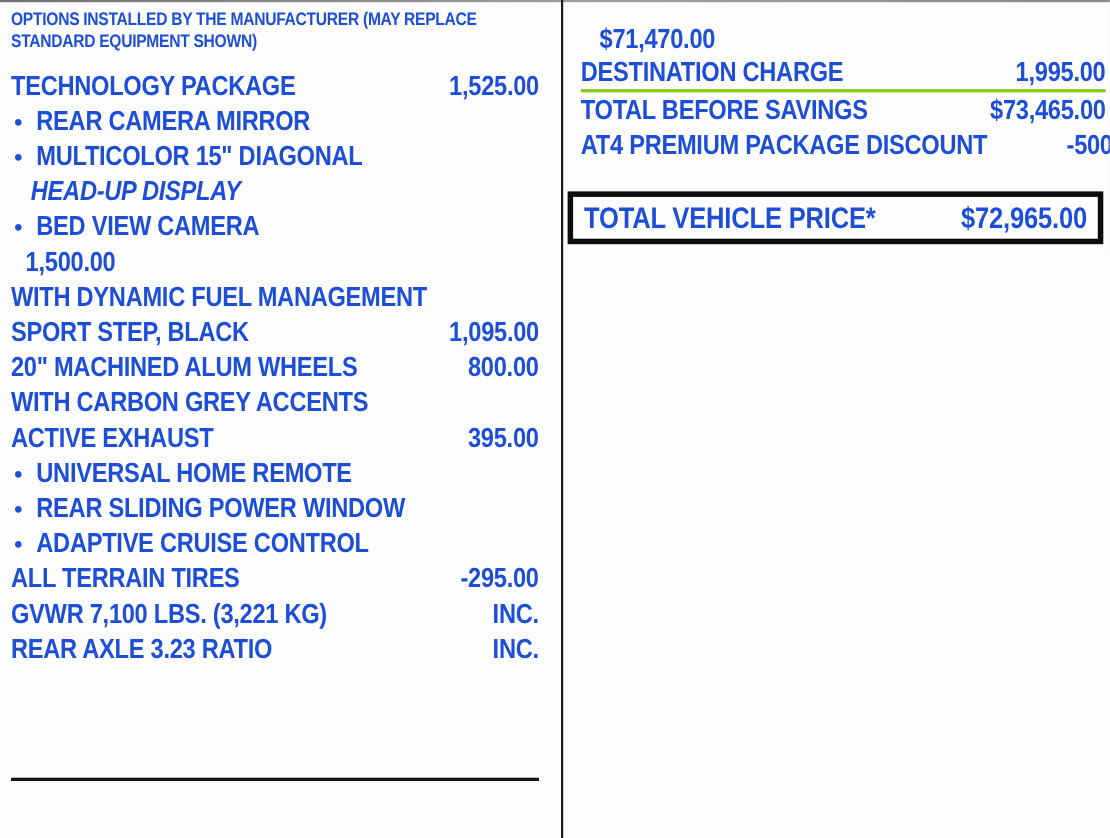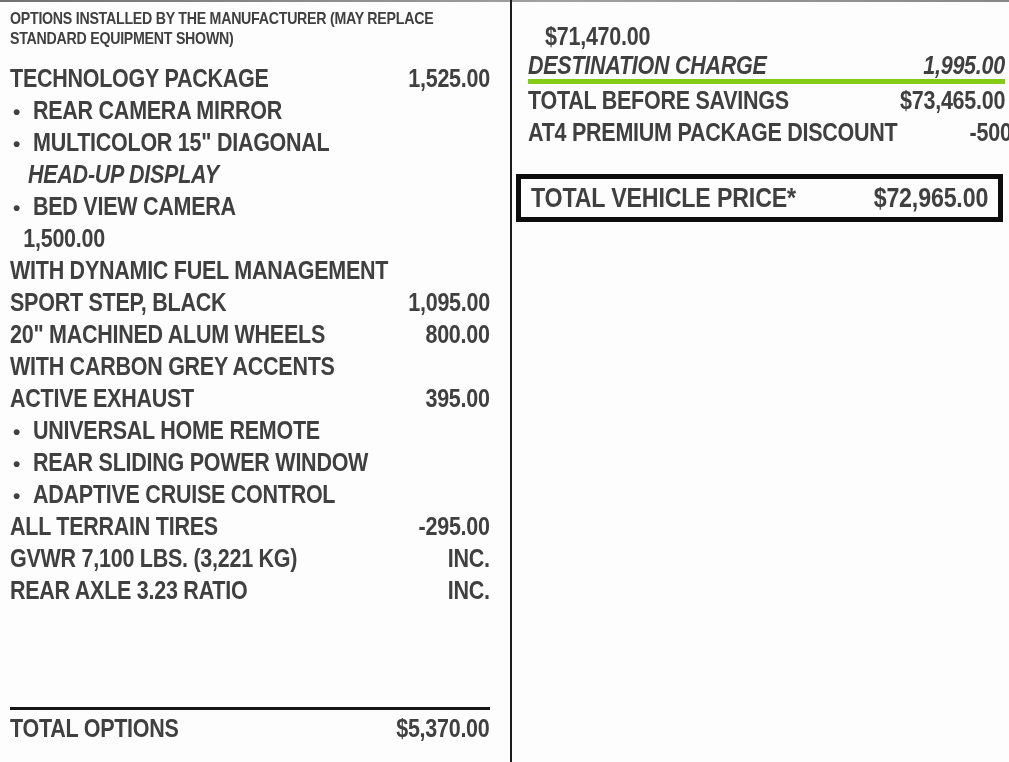--- a/index.html
+++ b/index.html
@@ -1,21 +1,21 @@
 <!DOCTYPE html>
 <html><head>
 <meta charset="utf-8">
 <style>
   html,body { margin:0; padding:0; background:#e8e8e8; }
   .page {
     position:relative;
     width:1009px; height:762px;
     background:#fdfdfd;
     font-family:"Liberation Sans", sans-serif;
-    color:#404040;
+    color:#1d4ed8;
     overflow:hidden;
   }
   .top-edge {
     position:absolute; left:0; top:0; width:100%; height:2px;
     background:linear-gradient(to right,#4e4e4e,#8a8a8a 55%,#6a6a6a);
     opacity:.8;
   }
   .divider {
     position:absolute; left:510px; top:0; width:2px; height:762px;
     background:#1c1c1c;
@@ -54,21 +54,21 @@
 
   
   .summary-rows {
     position:absolute; left:528px; top:20px; width:477px;
   }
   .srow {
     display:flex; align-items:center; height:32px; box-sizing:border-box;
     font-size:25px; font-weight:bold;
   }
   .srow .s-label { flex:1 1 auto; }
-  .srow.underlined { border-bottom:5px solid #84cc16;font-style:italic; }
+  .srow.underlined { border-bottom:3px solid #84cc16; }
   .total-box {
     position:absolute; left:516px; top:174px; width:487px; height:48px;
     box-sizing:border-box; border:5px solid #0d0d0d;
     display:flex; align-items:center; justify-content:space-between;
     padding:12px 10px;
     font-size:27px; font-weight:700;
   }
   .total-box .cond, .total-box .cond-r { letter-spacing:-.2px; }
 </style>
 </head>
@@ -144,24 +144,20 @@
         <span class="opt-label"><span class="cond">GVWR 7,100 LBS. (3,221 KG)</span></span>
         <span class="cond-r">INC.</span>
       </div>
       <div class="opt-row">
         <span class="opt-label"><span class="cond">REAR AXLE 3.23 RATIO</span></span>
         <span class="cond-r">INC.</span>
       </div>
     </div>
 
   <div class="total-rule"></div>
-  <div class="total-row">
-    <span class="cond">TOTAL OPTIONS</span>
-    <span class="cond-r">$5,370.00</span>
-  </div>
 
   <div class="divider"></div>
 
   <div class="summary-rows">
       <div class="srow">
         <span class="cond-r">$71,470.00</span>
       </div>
       <div class="srow underlined">
         <span class="s-label"><span class="cond">DESTINATION CHARGE</span></span>
         <span class="cond-r">1,995.00</span>

